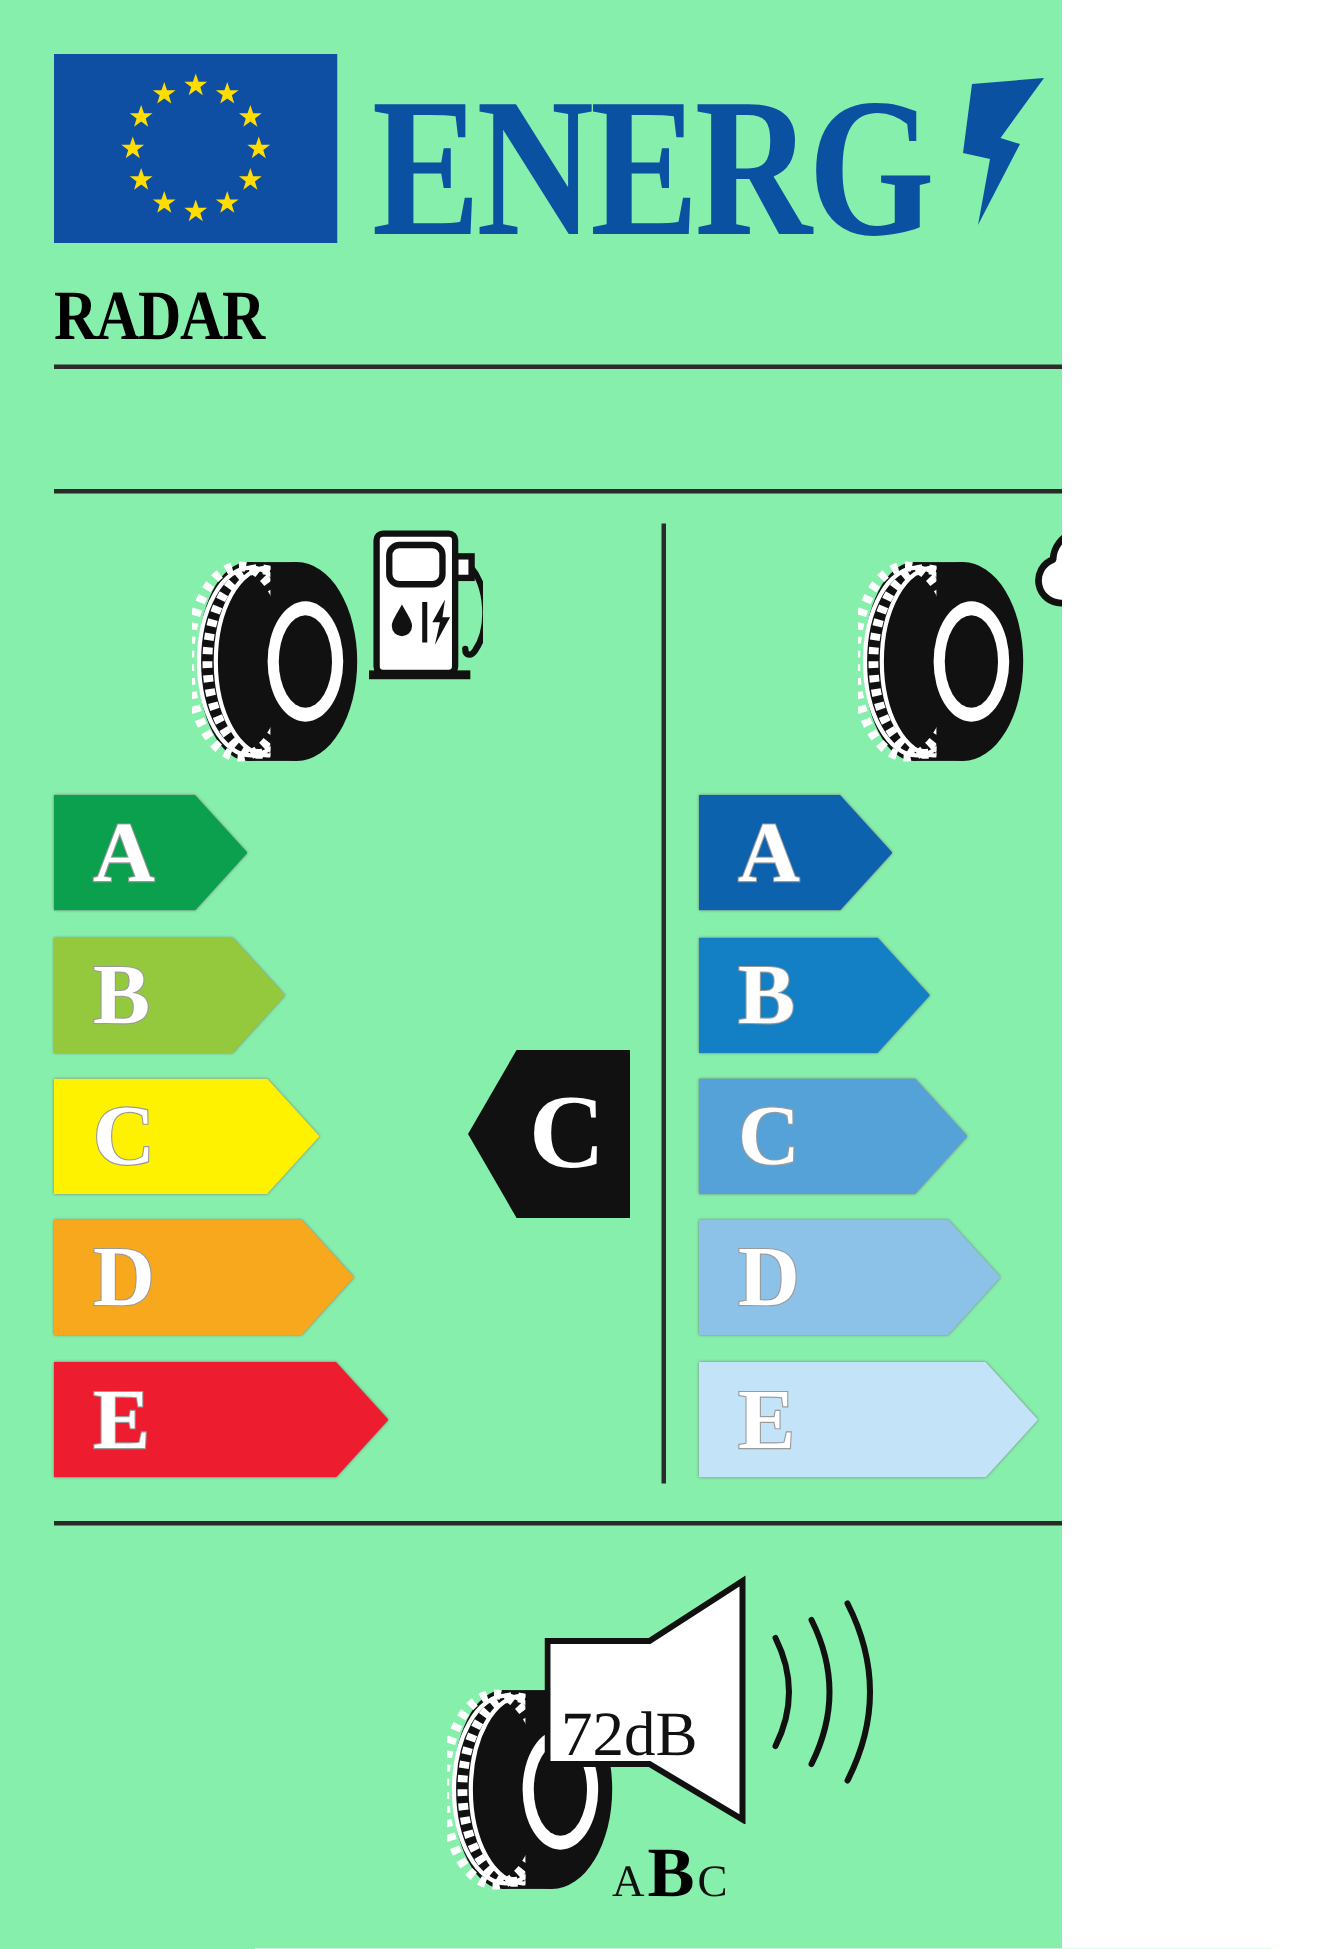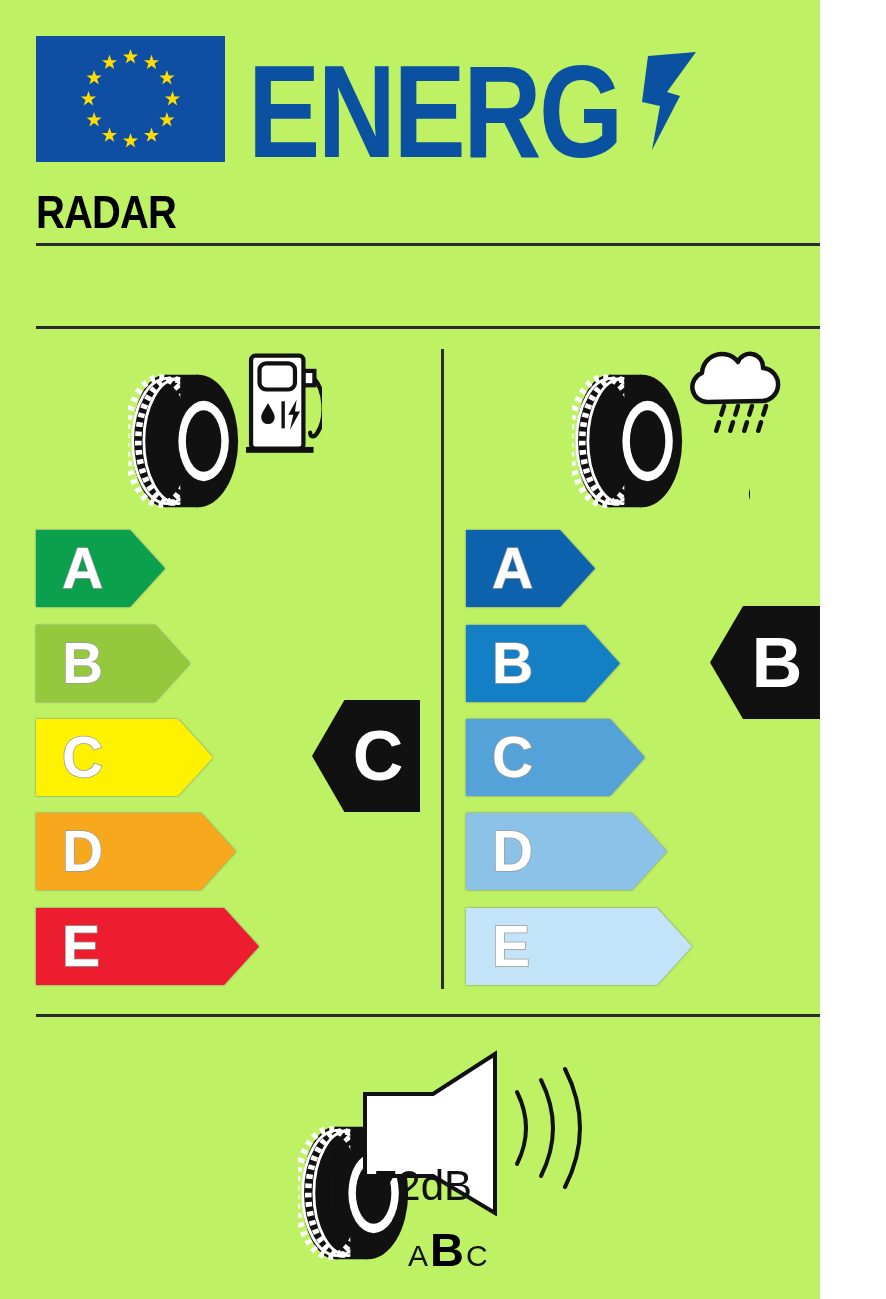--- a/index.html
+++ b/index.html
@@ -1,17 +1,17 @@
 <!DOCTYPE html>
 <html><head>
 <meta charset="utf-8">
 <style>
   html,body{margin:0;padding:0;background:#fff;}
-  .label{position:relative;width:820px;height:1299px;background:#bef264;overflow:hidden;
-         font-family:Liberation Sans, sans-serif;color:#111;}
+  .label{position:relative;width:708px;height:1299px;background:#86efac;overflow:hidden;
+         font-family:Liberation Serif, serif;color:#111;}
 
   
   .eu-flag{position:absolute;left:36px;top:36px;width:189px;height:126px;}
   .energy-text{position:absolute;left:248px;top:46px;font-size:132px;font-weight:bold;
                color:#0B51A1;line-height:1;letter-spacing:-3px;
                transform:scaleX(0.82);transform-origin:left top;white-space:nowrap;}
   .bolt{position:absolute;left:634px;top:52px;width:64px;height:98px;}
   .brand{position:absolute;left:36px;top:186px;font-size:47px;font-weight:bold;color:#000;
          letter-spacing:-1px;transform:scaleX(0.85);transform-origin:left top;line-height:1.1;}
 
@@ -41,21 +41,21 @@
   .w-d{background:#8CC2E8;} .w-e{background:#C3E3F8;}
 
   .rating-arrow{position:absolute;background:#111;color:#fff;
                 clip-path:polygon(0 50%,30% 0,100% 0,100% 100%,30% 100%);
                 display:flex;align-items:center;justify-content:center;
                 padding-left:24px;box-sizing:border-box;font-size:70px;font-weight:bold;}
   .rating-fuel{left:312px;top:700px;width:108px;height:112px;}
   .rating-wet{left:710px;top:606px;width:110px;height:113px;}
 
   
-  .db-value{position:absolute;left:374px;top:1165px;font-size:42px;color:#111;line-height:1;white-space:nowrap;}
+  .db-value{position:absolute;left:374px;top:1136px;font-size:42px;color:#111;line-height:1;white-space:nowrap;}
   .noise-classes{position:absolute;left:408px;top:1222px;display:flex;align-items:baseline;gap:2px;}
   .nc-small{font-size:30px;color:#111;}
   .nc-big{font-size:47px;font-weight:bold;color:#000;}
 </style>
 </head>
 <body>
 
 <div class="label">
 
   <svg width="0" height="0" style="position:absolute">

